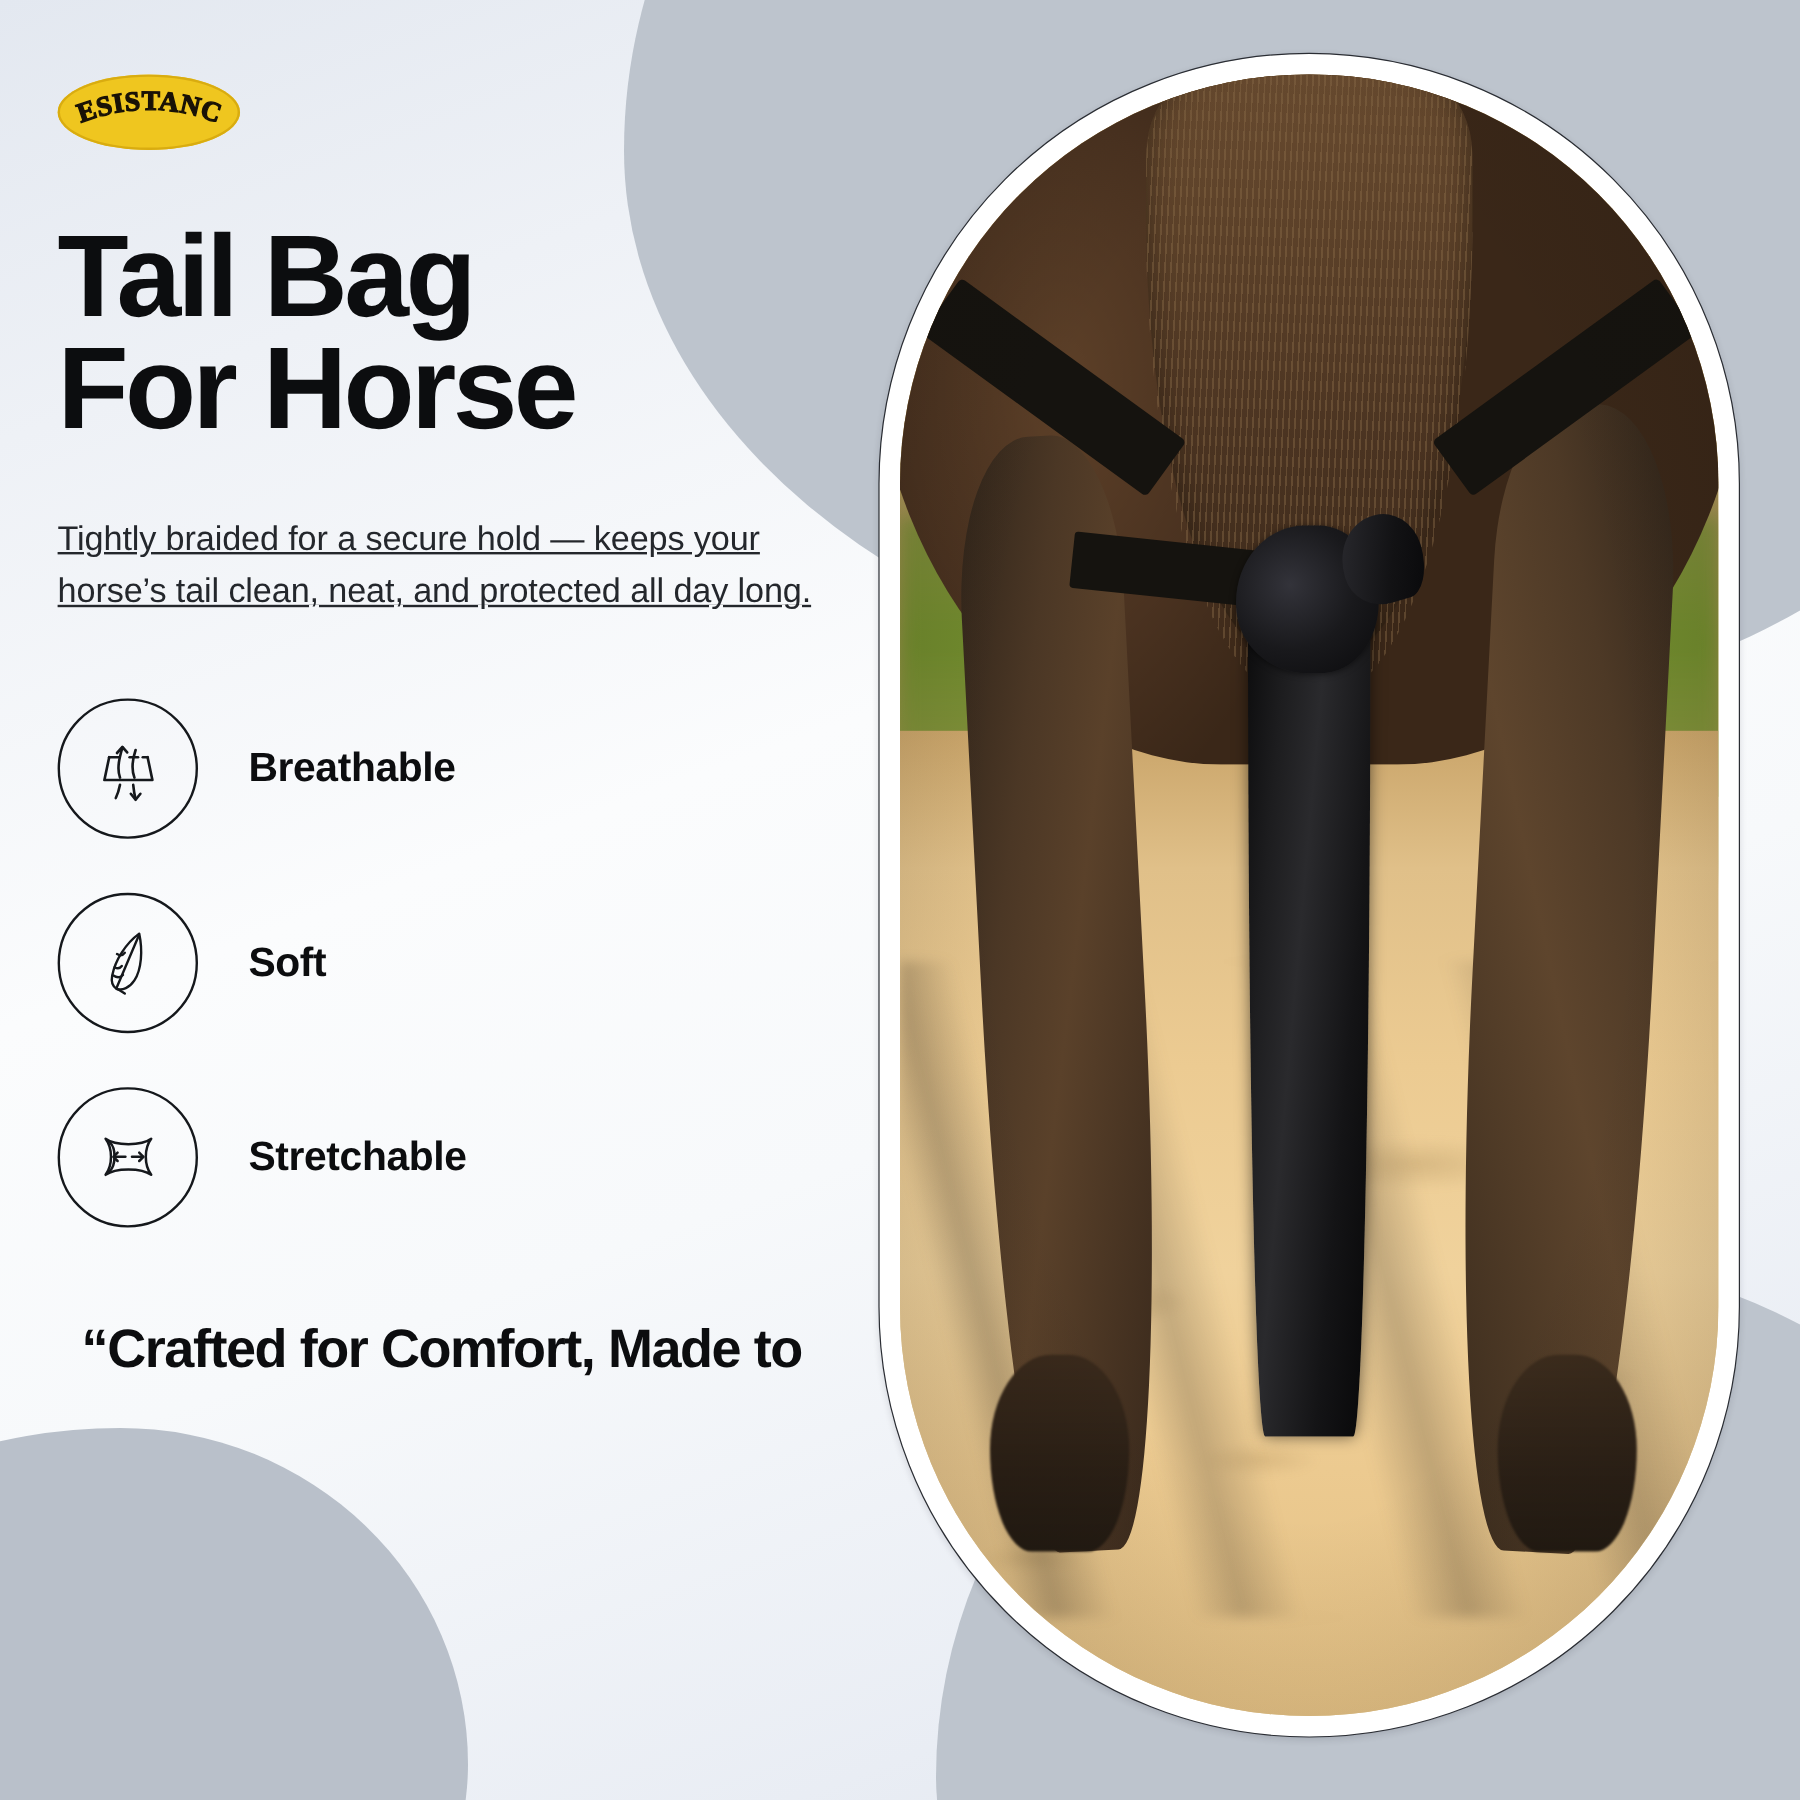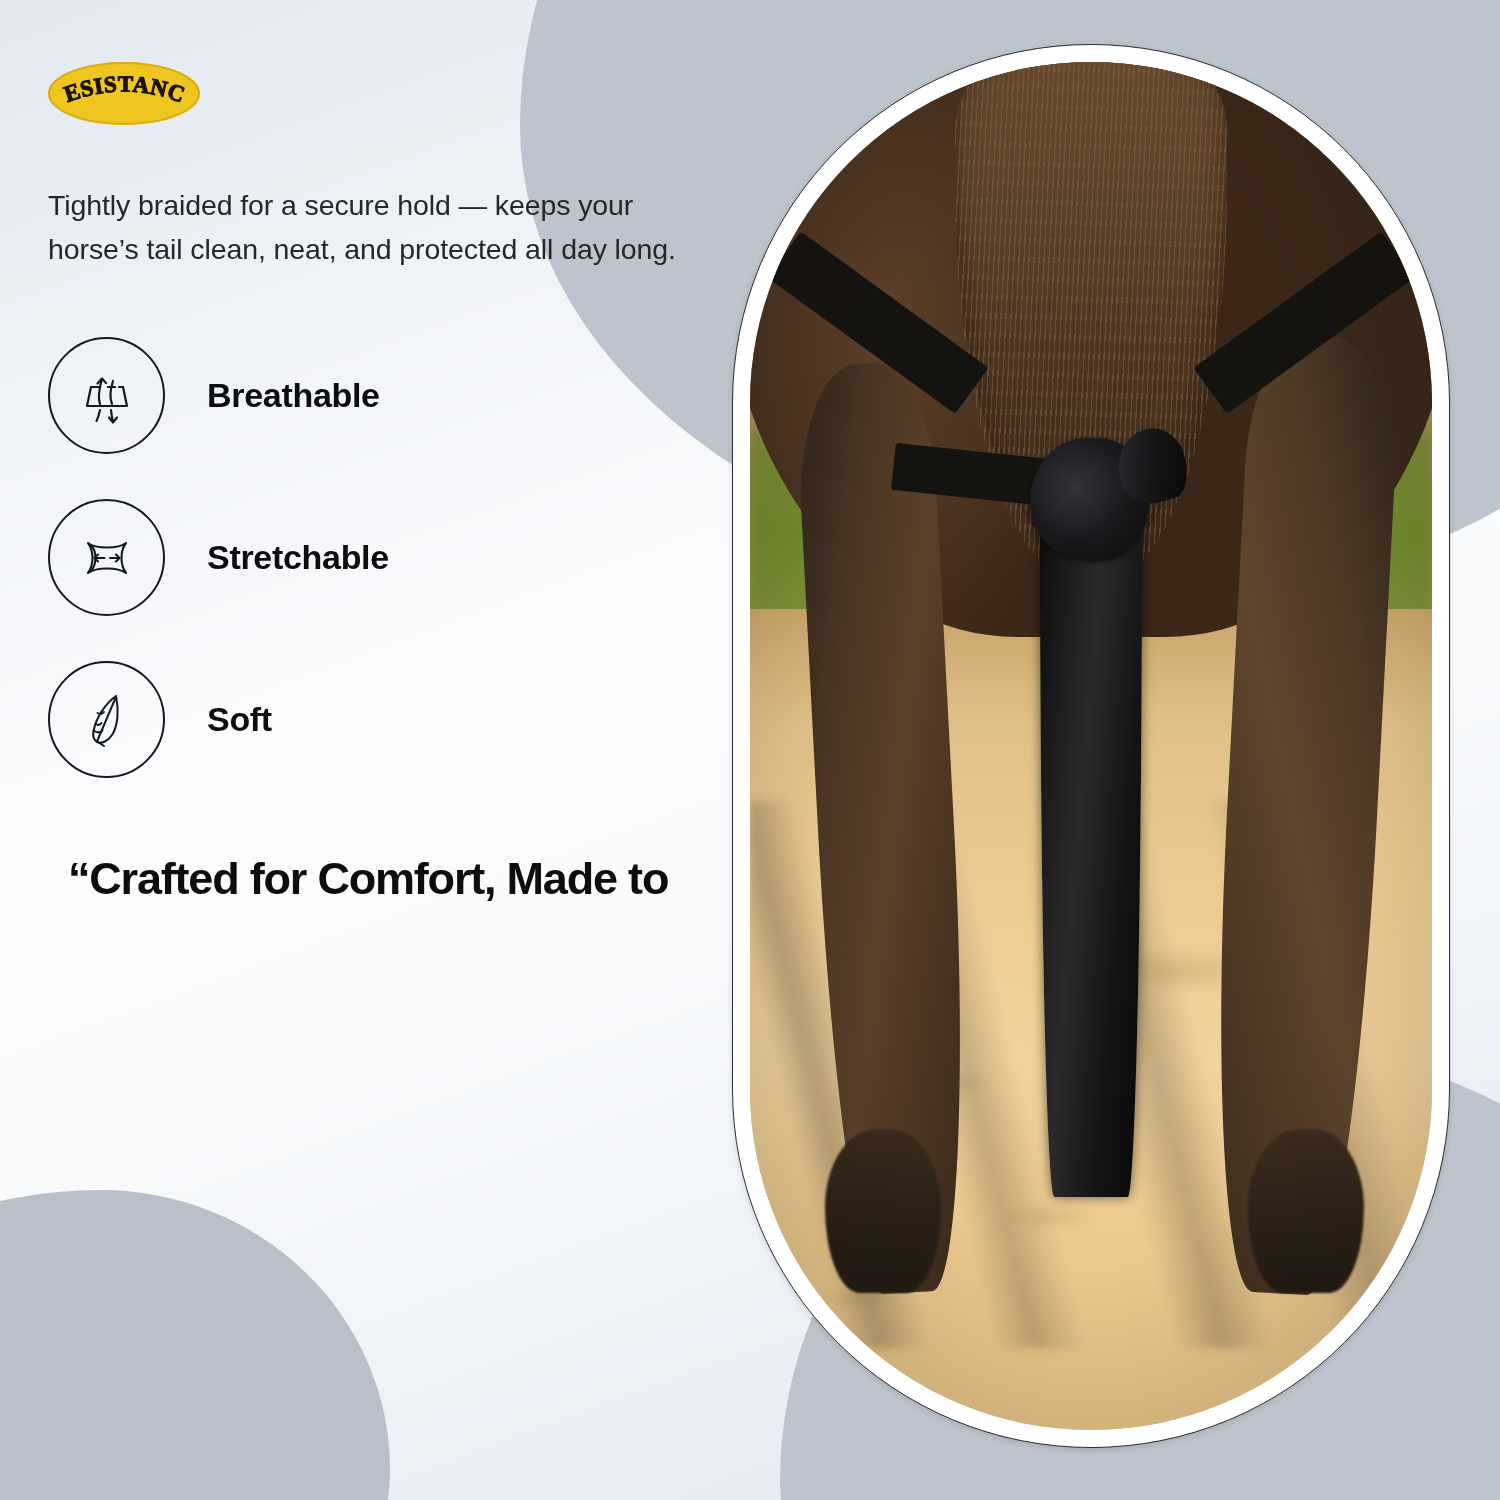--- a/index.html
+++ b/index.html
@@ -88,20 +88,21 @@
   .headline .hl-line { display:block; }
 
   
   .lede {
     font-size:28.5px;
     line-height:1.55;
     color:#24272c;
     letter-spacing:-0.1px;
     max-width:640px;
     margin-bottom:66px;
+    text-decoration:underline;
   }
 
   
   .features { display:flex; flex-direction:column; gap:45px; margin-bottom:74px; }
   .feature-row { display:flex; align-items:center; gap:42px;text-align:right; }
 
   .feat-circle {
     width:117px; height:117px;
     border:2.6px solid #15181c;
     border-radius:50%;
@@ -329,20 +330,24 @@
       <svg class="logo-svg" viewBox="0 0 152 63">
         <defs>
           <path id="arcpath" d="M 13 43 Q 76 16 139 43" fill="none"></path>
         </defs>
         <text>
           <textPath href="#arcpath" startOffset="50%" text-anchor="middle">RESISTANCE</textPath>
         </text>
       </svg>
     </div>
 
+    <h1 class="headline">
+      <span class="hl-line">Tail Bag</span>
+      <span class="hl-line">For Horse</span>
+    </h1>
 
     <p class="lede">Tightly braided for a secure hold — keeps your horse’s tail clean, neat, and protected all day long.</p>
 
     <div class="features">
 
       <div class="feature-row">
         <div class="feat-circle">
           <svg width="72" height="72" viewBox="0 0 72 72" fill="none" stroke="#15181c" stroke-width="2.2" stroke-linecap="round" stroke-linejoin="round">
 
             <path d="M20 27 L16 46 L56 46 L52 27"></path>
@@ -357,50 +362,50 @@
             <path d="M29 50 C28 55 27 58 25.5 61"></path>
             <path d="M40 50 C40.5 55 41 58 42 62"></path>
             <path d="M38 57.5 L42 62.5 L46 57.5"></path>
           </svg>
         </div>
         <span class="feat-label">Breathable</span>
       </div>
 
       <div class="feature-row">
         <div class="feat-circle">
+          <svg width="72" height="72" viewBox="0 0 72 72" fill="none" stroke="#15181c" stroke-width="2" stroke-linecap="round" stroke-linejoin="round">
+
+            <path d="M45 12 C34 20 25 34 22.5 47 C21.5 52 23 56 26 58 C31 60 37 57 41 51 C47 42 48 26 45 12 Z"></path>
+
+            <path d="M44.5 14 C39 27 33 41 26 57.5"></path>
+
+            <path d="M26 57.5 L33 62"></path>
+
+            <path d="M24.5 40 C27 41.5 29 41 30.5 39"></path>
+            <path d="M23.5 47 C26.5 49 29.5 48.5 31.5 46.5"></path>
+            <path d="M26.5 29 C29 30.5 31.5 30 33 28"></path>
+          </svg>
+        </div>
+        <span class="feat-label">Soft</span>
+      </div>
+
+      <div class="feature-row">
+        <div class="feat-circle">
           <svg width="72" height="72" viewBox="0 0 72 72" fill="none" stroke="#15181c" stroke-width="2.1" stroke-linecap="round" stroke-linejoin="round">
 
             <path d="M17 21 C25 27 47 27 55 21 C49 29 49 43 55 51 C47 45 25 45 17 51 C23 43 23 29 17 21 Z"></path>
             <path d="M20.5 24 C26 29 25.5 43 20.5 48"></path>
 
             <path d="M24 36 L33.5 36"></path>
             <path d="M27 32.5 L23.5 36 L27 39.5"></path>
             <path d="M39 36 L48 36"></path>
             <path d="M45 32.5 L48.5 36 L45 39.5"></path>
           </svg>
         </div>
         <span class="feat-label">Stretchable</span>
-      </div>
-
-      <div class="feature-row">
-        <div class="feat-circle">
-          <svg width="72" height="72" viewBox="0 0 72 72" fill="none" stroke="#15181c" stroke-width="2" stroke-linecap="round" stroke-linejoin="round">
-
-            <path d="M45 12 C34 20 25 34 22.5 47 C21.5 52 23 56 26 58 C31 60 37 57 41 51 C47 42 48 26 45 12 Z"></path>
-
-            <path d="M44.5 14 C39 27 33 41 26 57.5"></path>
-
-            <path d="M26 57.5 L33 62"></path>
-
-            <path d="M24.5 40 C27 41.5 29 41 30.5 39"></path>
-            <path d="M23.5 47 C26.5 49 29.5 48.5 31.5 46.5"></path>
-            <path d="M26.5 29 C29 30.5 31.5 30 33 28"></path>
-          </svg>
-        </div>
-        <span class="feat-label">Soft</span>
       </div>
 
     </div>
 
     <blockquote class="quote">
       <span class="q-line">“Crafted for Comfort, Made to</span>
     </blockquote>
 
   </div>
 

